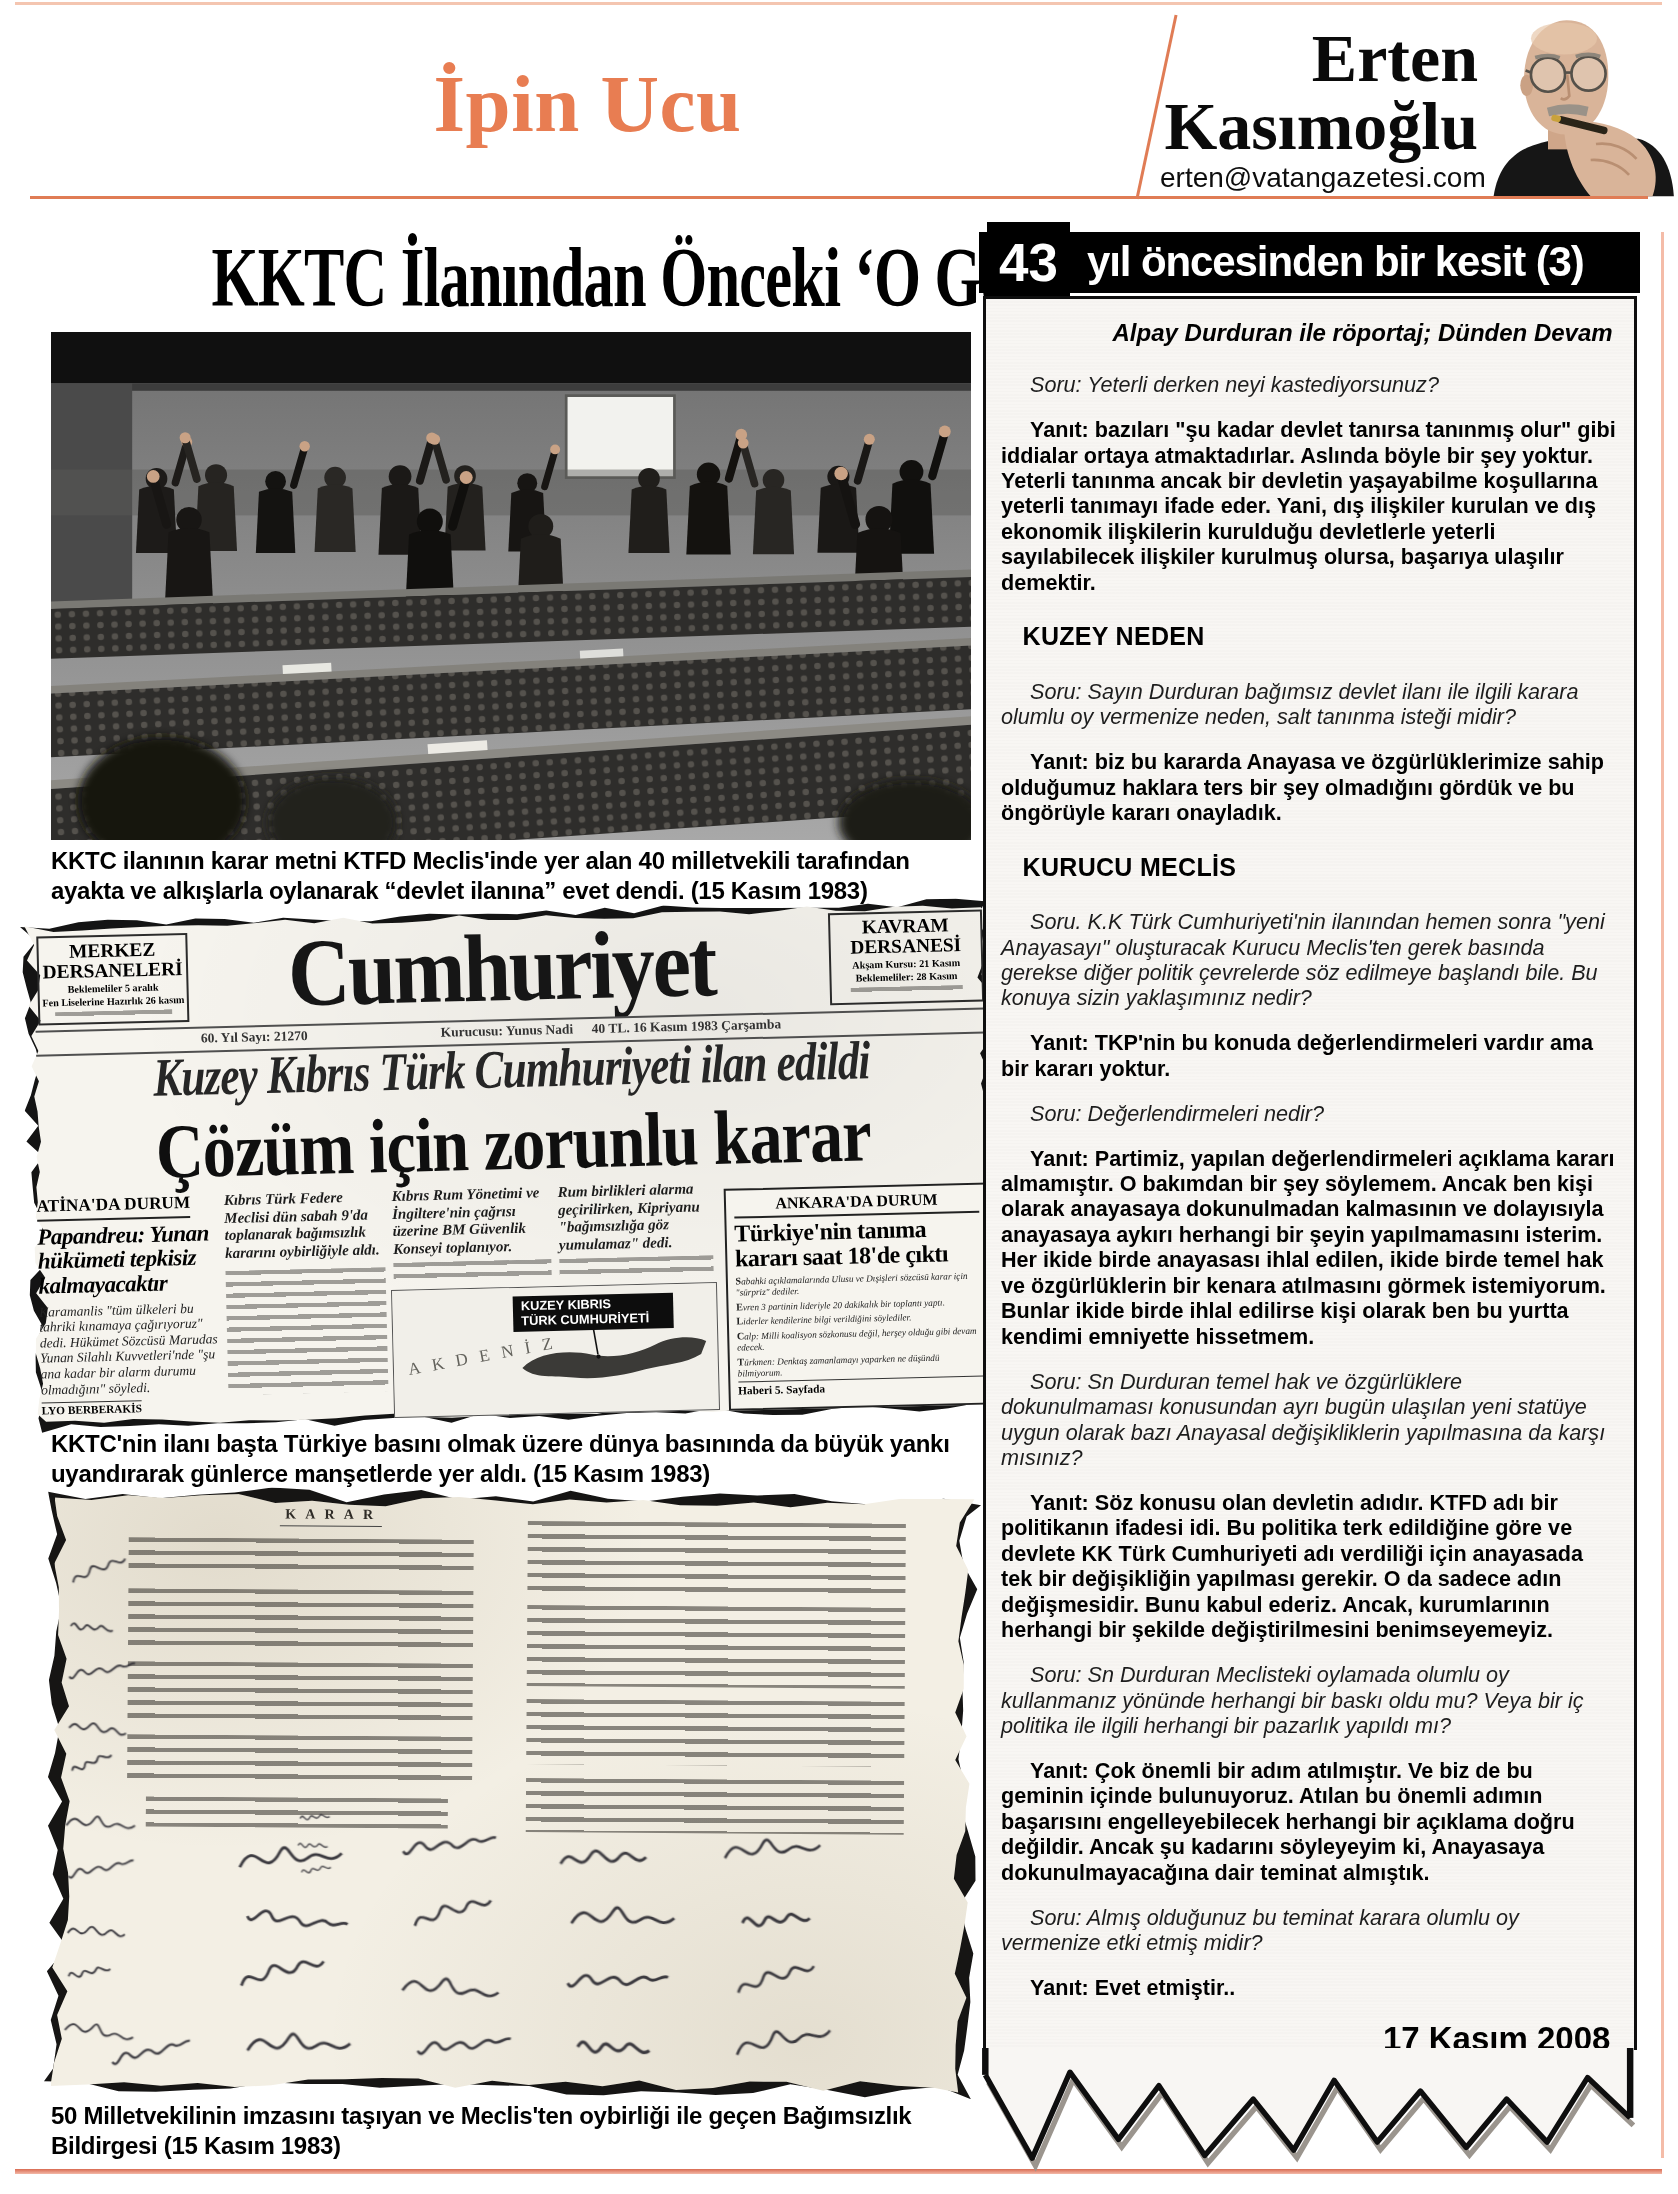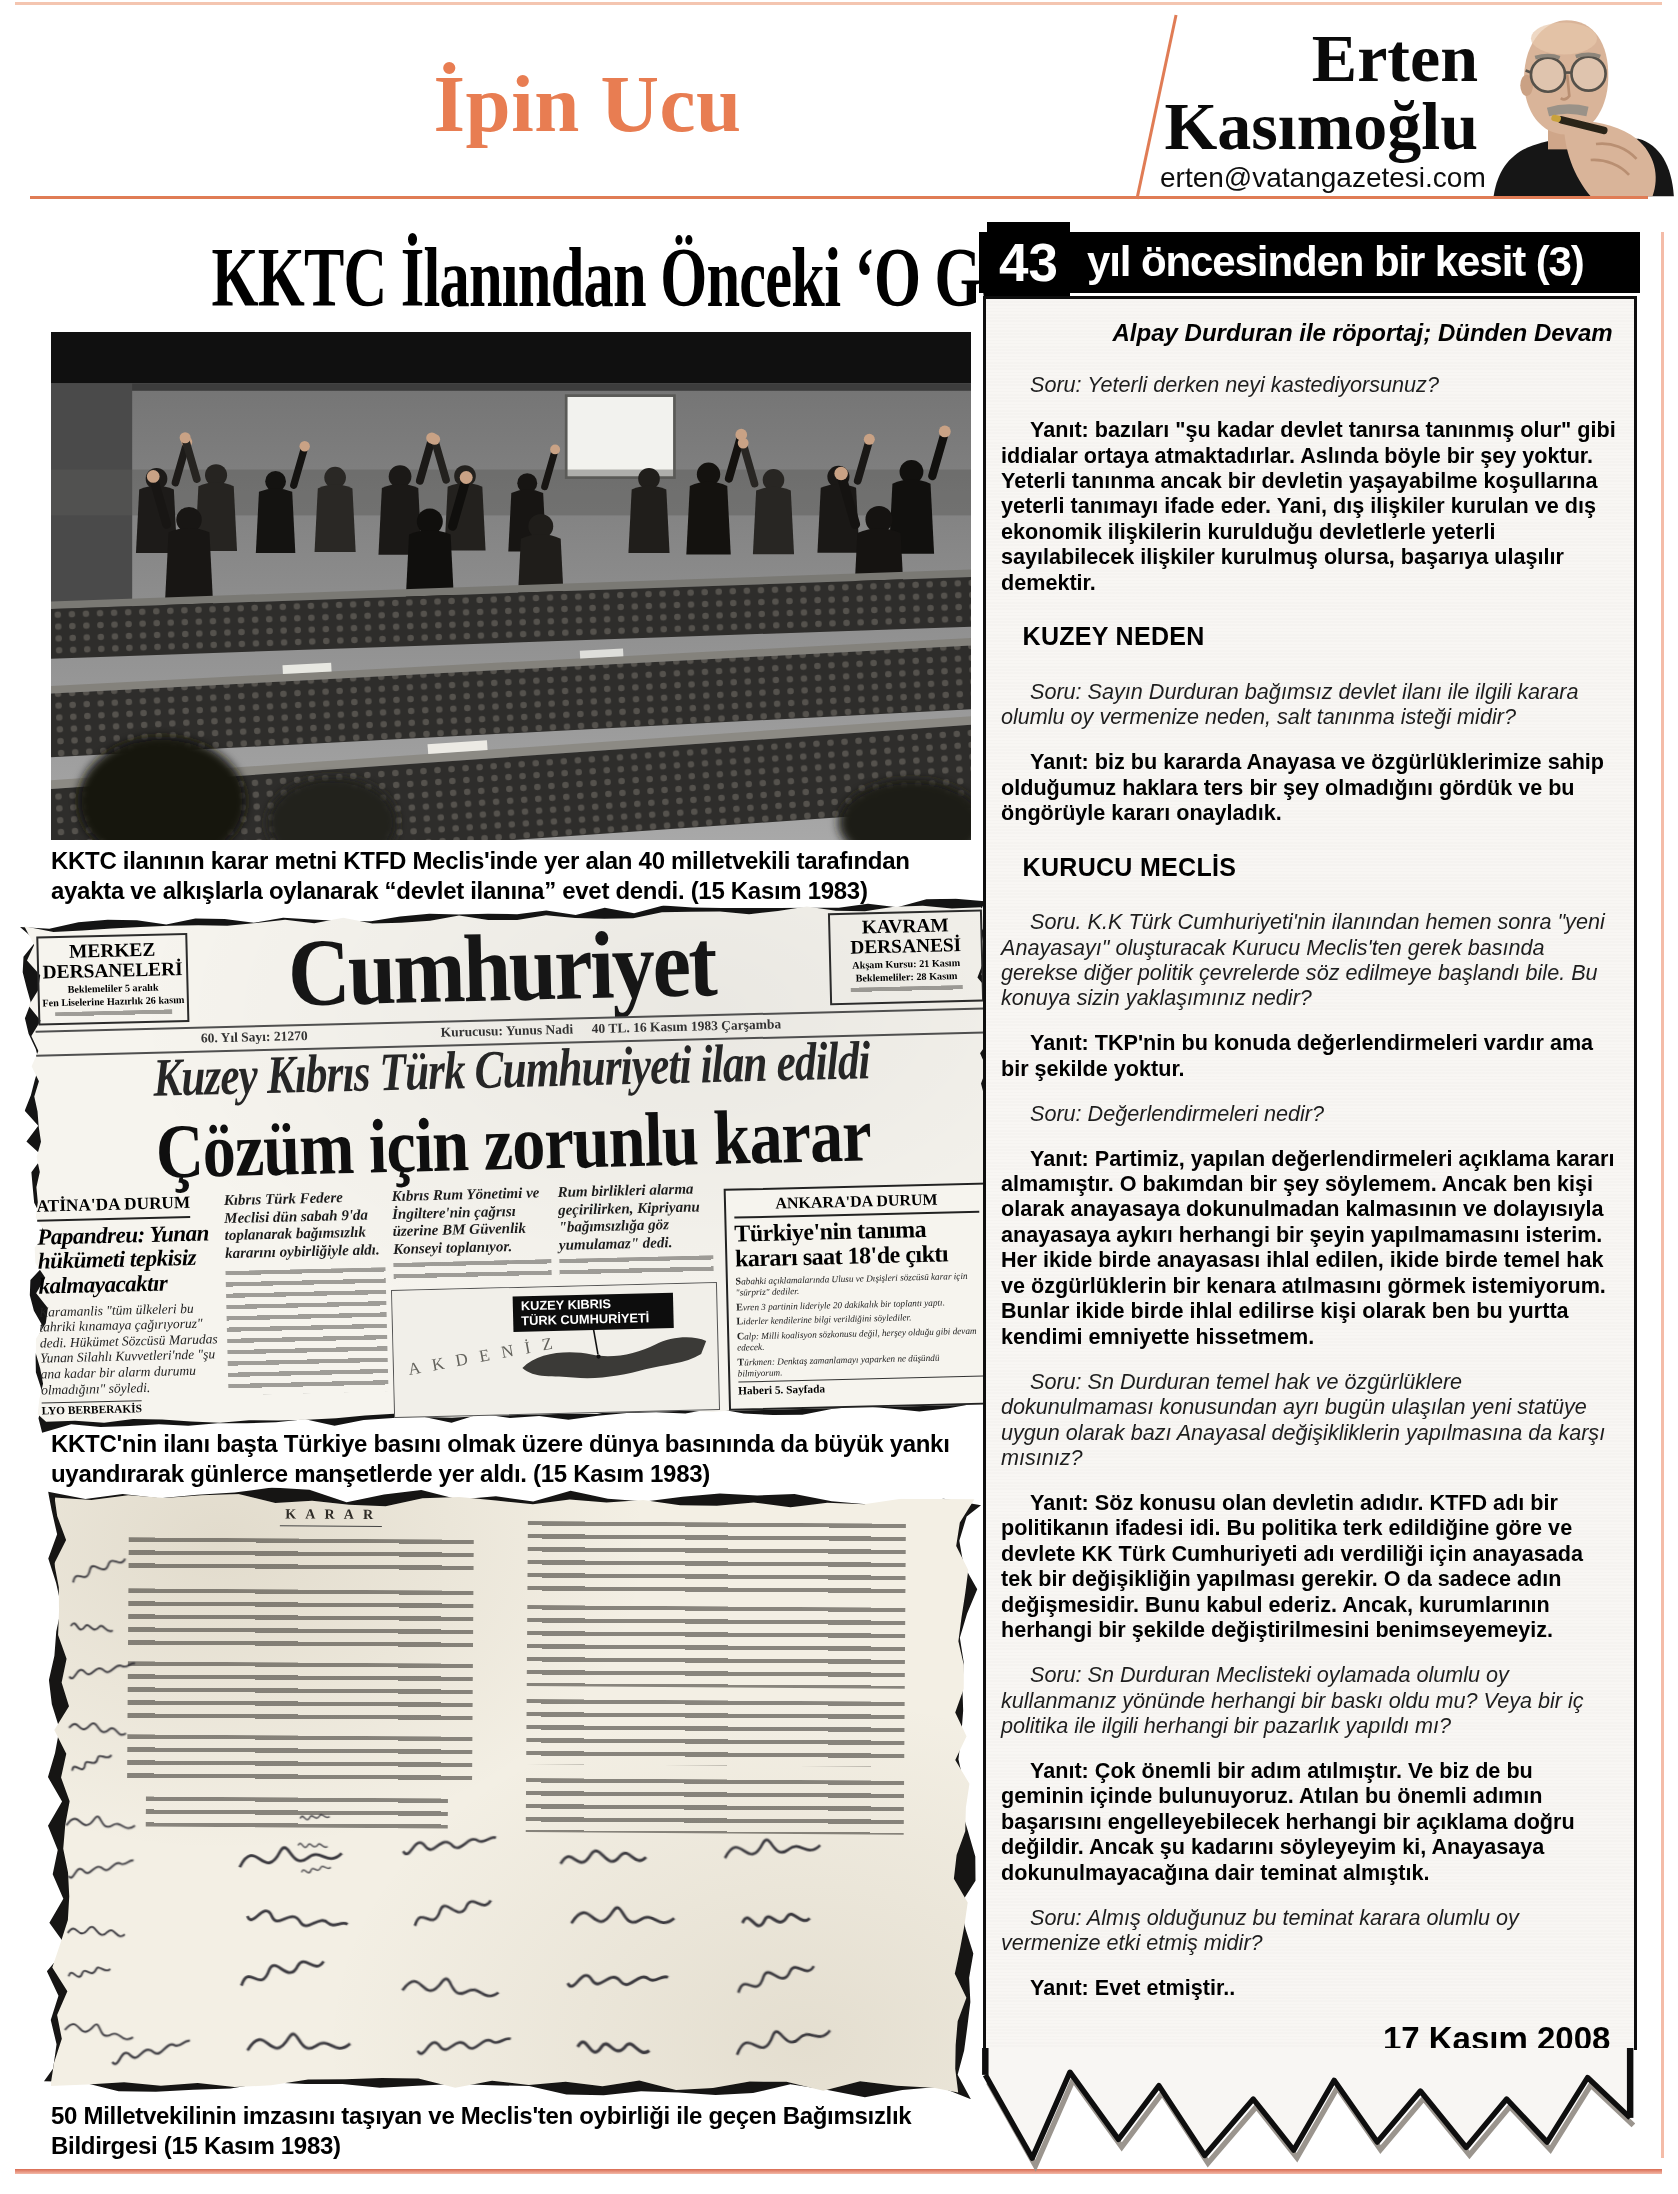--- a/index.html
+++ b/index.html
@@ -361,21 +361,21 @@
 
   <div class="colbox">
     <div class="intro">Alpay Durduran ile röportaj; Dünden Devam</div>
     <p class="q">Soru: Yeterli derken neyi kastediyorsunuz?</p>
     <p class="a">Yanıt: bazıları "şu kadar devlet tanırsa tanınmış olur" gibi iddialar ortaya atmaktadırlar. Aslında böyle bir şey yoktur. Yeterli tanınma ancak bir devletin yaşayabilme koşullarına yeterli tanımayı ifade eder. Yani, dış ilişkiler kurulan ve dış ekonomik ilişkilerin kurulduğu devletlerle yeterli sayılabilecek ilişkiler kurulmuş olursa, başarıya ulaşılır demektir.</p>
     <p class="h">KUZEY NEDEN</p>
     <p class="q">Soru: Sayın Durduran bağımsız devlet ilanı ile ilgili karara olumlu oy vermenize neden, salt tanınma isteği midir?</p>
     <p class="a">Yanıt: biz bu kararda Anayasa ve özgürlüklerimize sahip olduğumuz haklara ters bir şey olmadığını gördük ve bu öngörüyle kararı onayladık.</p>
     <p class="h">KURUCU MECLİS</p>
     <p class="q">Soru. K.K Türk Cumhuriyeti'nin ilanından hemen sonra "yeni Anayasayı" oluşturacak Kurucu Meclis'ten gerek basında gerekse diğer politik çevrelerde söz edilmeye başlandı bile. Bu konuya sizin yaklaşımınız nedir?</p>
-    <p class="a">Yanıt: TKP'nin bu konuda değerlendirmeleri vardır ama bir şekilde yoktur.</p>
+    <p class="a">Yanıt: TKP'nin bu konuda değerlendirmeleri vardır ama bir kararı yoktur.</p>
     <p class="q">Soru: Değerlendirmeleri nedir?</p>
     <p class="a">Yanıt: Partimiz, yapılan değerlendirmeleri açıklama kararı almamıştır. O bakımdan bir şey söylemem. Ancak ben kişi olarak anayasaya dokunulmadan kalmasının ve dolayısıyla anayasaya aykırı herhangi bir şeyin yapılmamasını isterim. Her ikide birde anayasası ihlal edilen, ikide birde temel hak ve özgürlüklerin bir kenara atılmasını görmek istemiyorum. Bunlar ikide birde ihlal edilirse kişi olarak ben bu yurtta kendimi emniyette hissetmem.</p>
     <p class="q">Soru: Sn Durduran temel hak ve özgürlüklere dokunulmaması konusundan ayrı bugün ulaşılan yeni statüye uygun olarak bazı Anayasal değişikliklerin yapılmasına da karşı mısınız?</p>
     <p class="a">Yanıt: Söz konusu olan devletin adıdır. KTFD adı bir politikanın ifadesi idi. Bu politika terk edildiğine göre ve devlete KK Türk Cumhuriyeti adı verdiliği için anayasada tek bir değişikliğin yapılması gerekir. O da sadece adın değişmesidir. Bunu kabul ederiz. Ancak, kurumlarının herhangi bir şekilde değiştirilmesini benimseyemeyiz.</p>
     <p class="q">Soru: Sn Durduran Meclisteki oylamada olumlu oy kullanmanız yönünde herhangi bir baskı oldu mu? Veya bir iç politika ile ilgili herhangi bir pazarlık yapıldı mı?</p>
     <p class="a">Yanıt: Çok önemli bir adım atılmıştır. Ve biz de bu geminin içinde bulunuyoruz. Atılan bu önemli adımın başarısını engelleyebilecek herhangi bir açıklama doğru değildir. Ancak şu kadarını söyleyeyim ki, Anayasaya dokunulmayacağına dair teminat almıştık.</p>
     <p class="q">Soru: Almış olduğunuz bu teminat karara olumlu oy vermenize etki etmiş midir?</p>
     <p class="a">Yanıt: Evet etmiştir..</p>
     <div class="coldate">17 Kasım 2008</div>
   </div>

